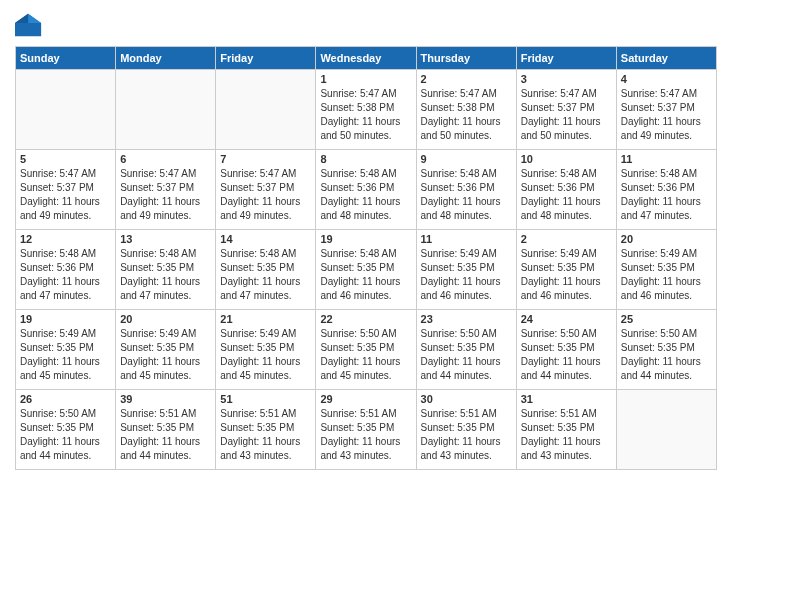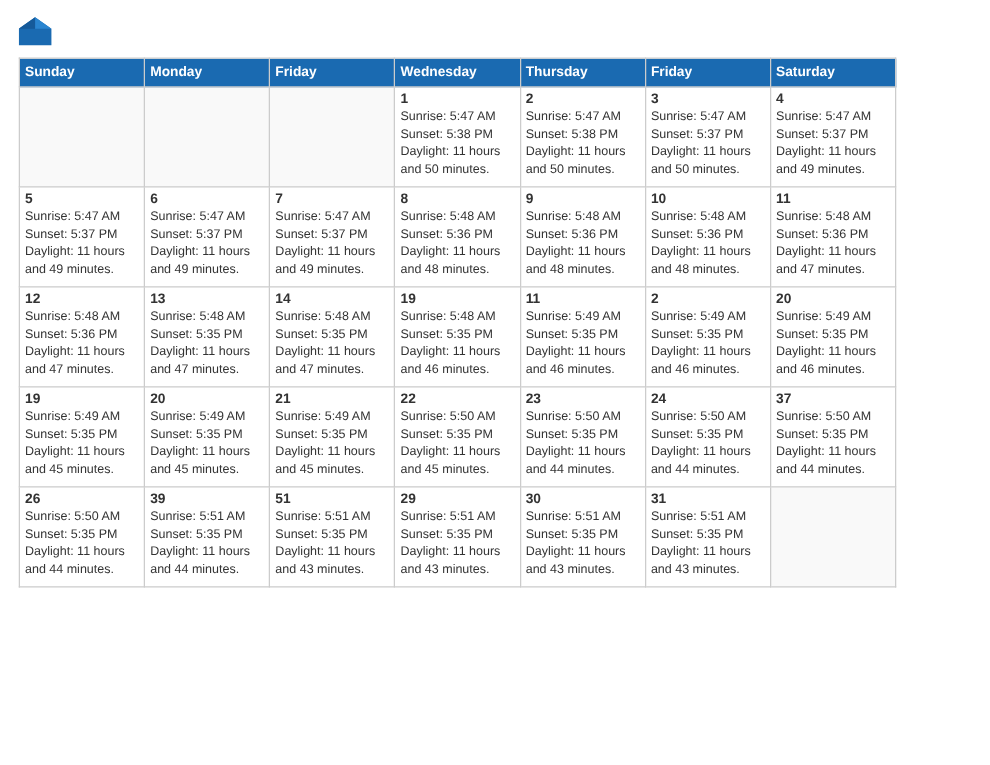--- a/index.html
+++ b/index.html
@@ -292,21 +292,21 @@
 and 44 minutes.</div>
           </td>
           <td>
             <span class="day-num">24</span>
             <div class="day-info" style="white-space: pre-line;">Sunrise: 5:50 AM
 Sunset: 5:35 PM
 Daylight: 11 hours
 and 44 minutes.</div>
           </td>
           <td>
-            <span class="day-num">37</span>
+            <span class="day-num">25</span>
             <div class="day-info" style="white-space: pre-line;">Sunrise: 5:50 AM
 Sunset: 5:35 PM
 Daylight: 11 hours
 and 44 minutes.</div>
           </td>
         </tr>
         <tr>
           <td>
             <span class="day-num">26</span>
             <div class="day-info" style="white-space: pre-line;">Sunrise: 5:50 AM

